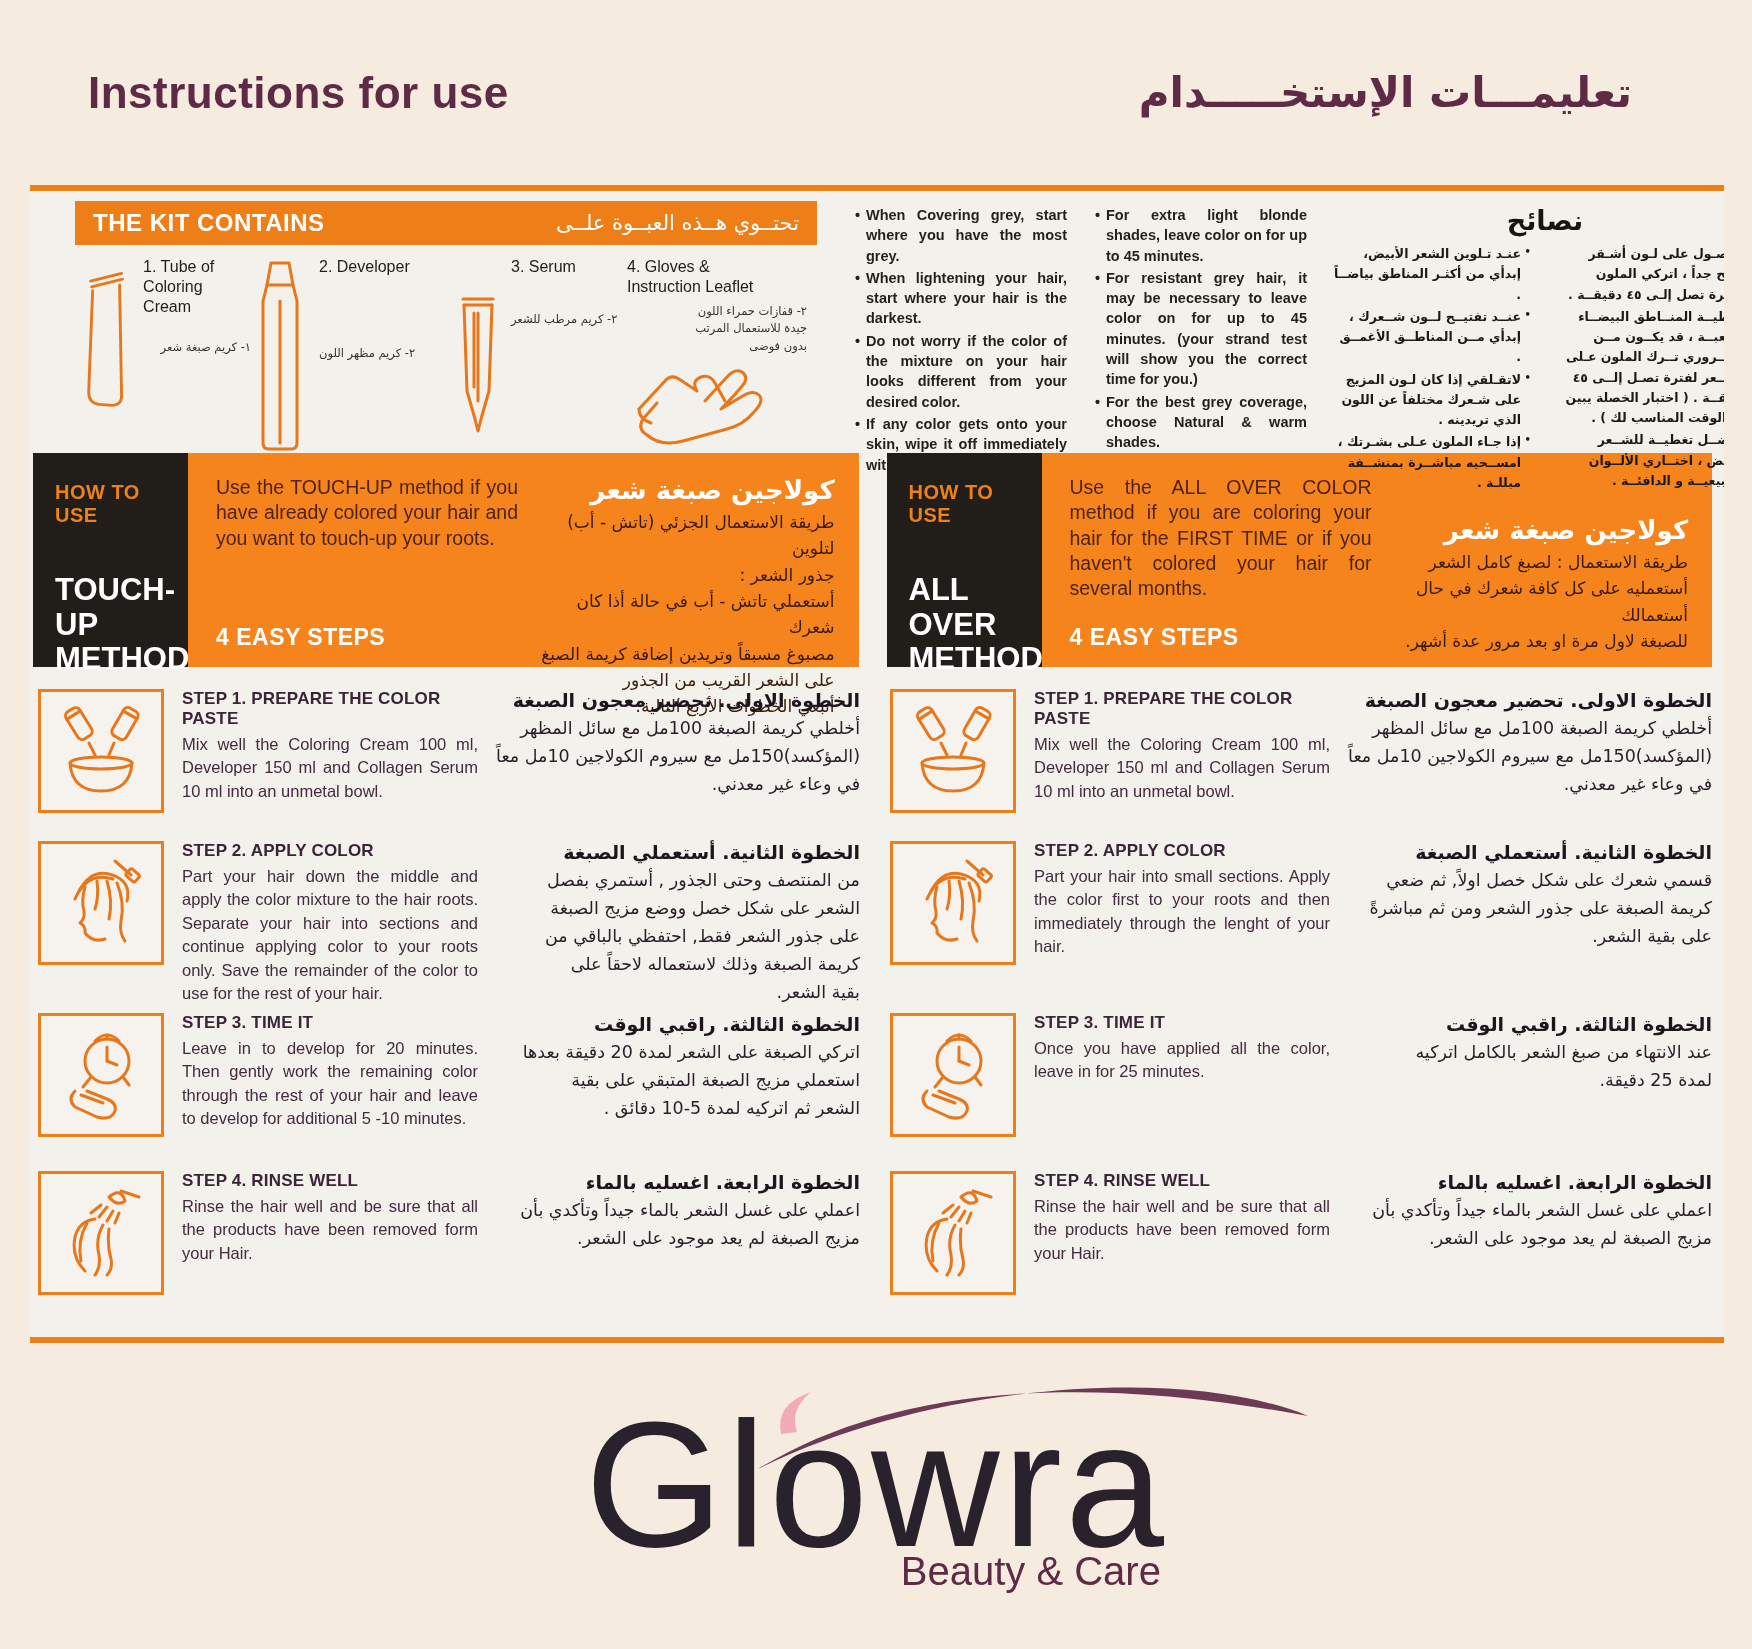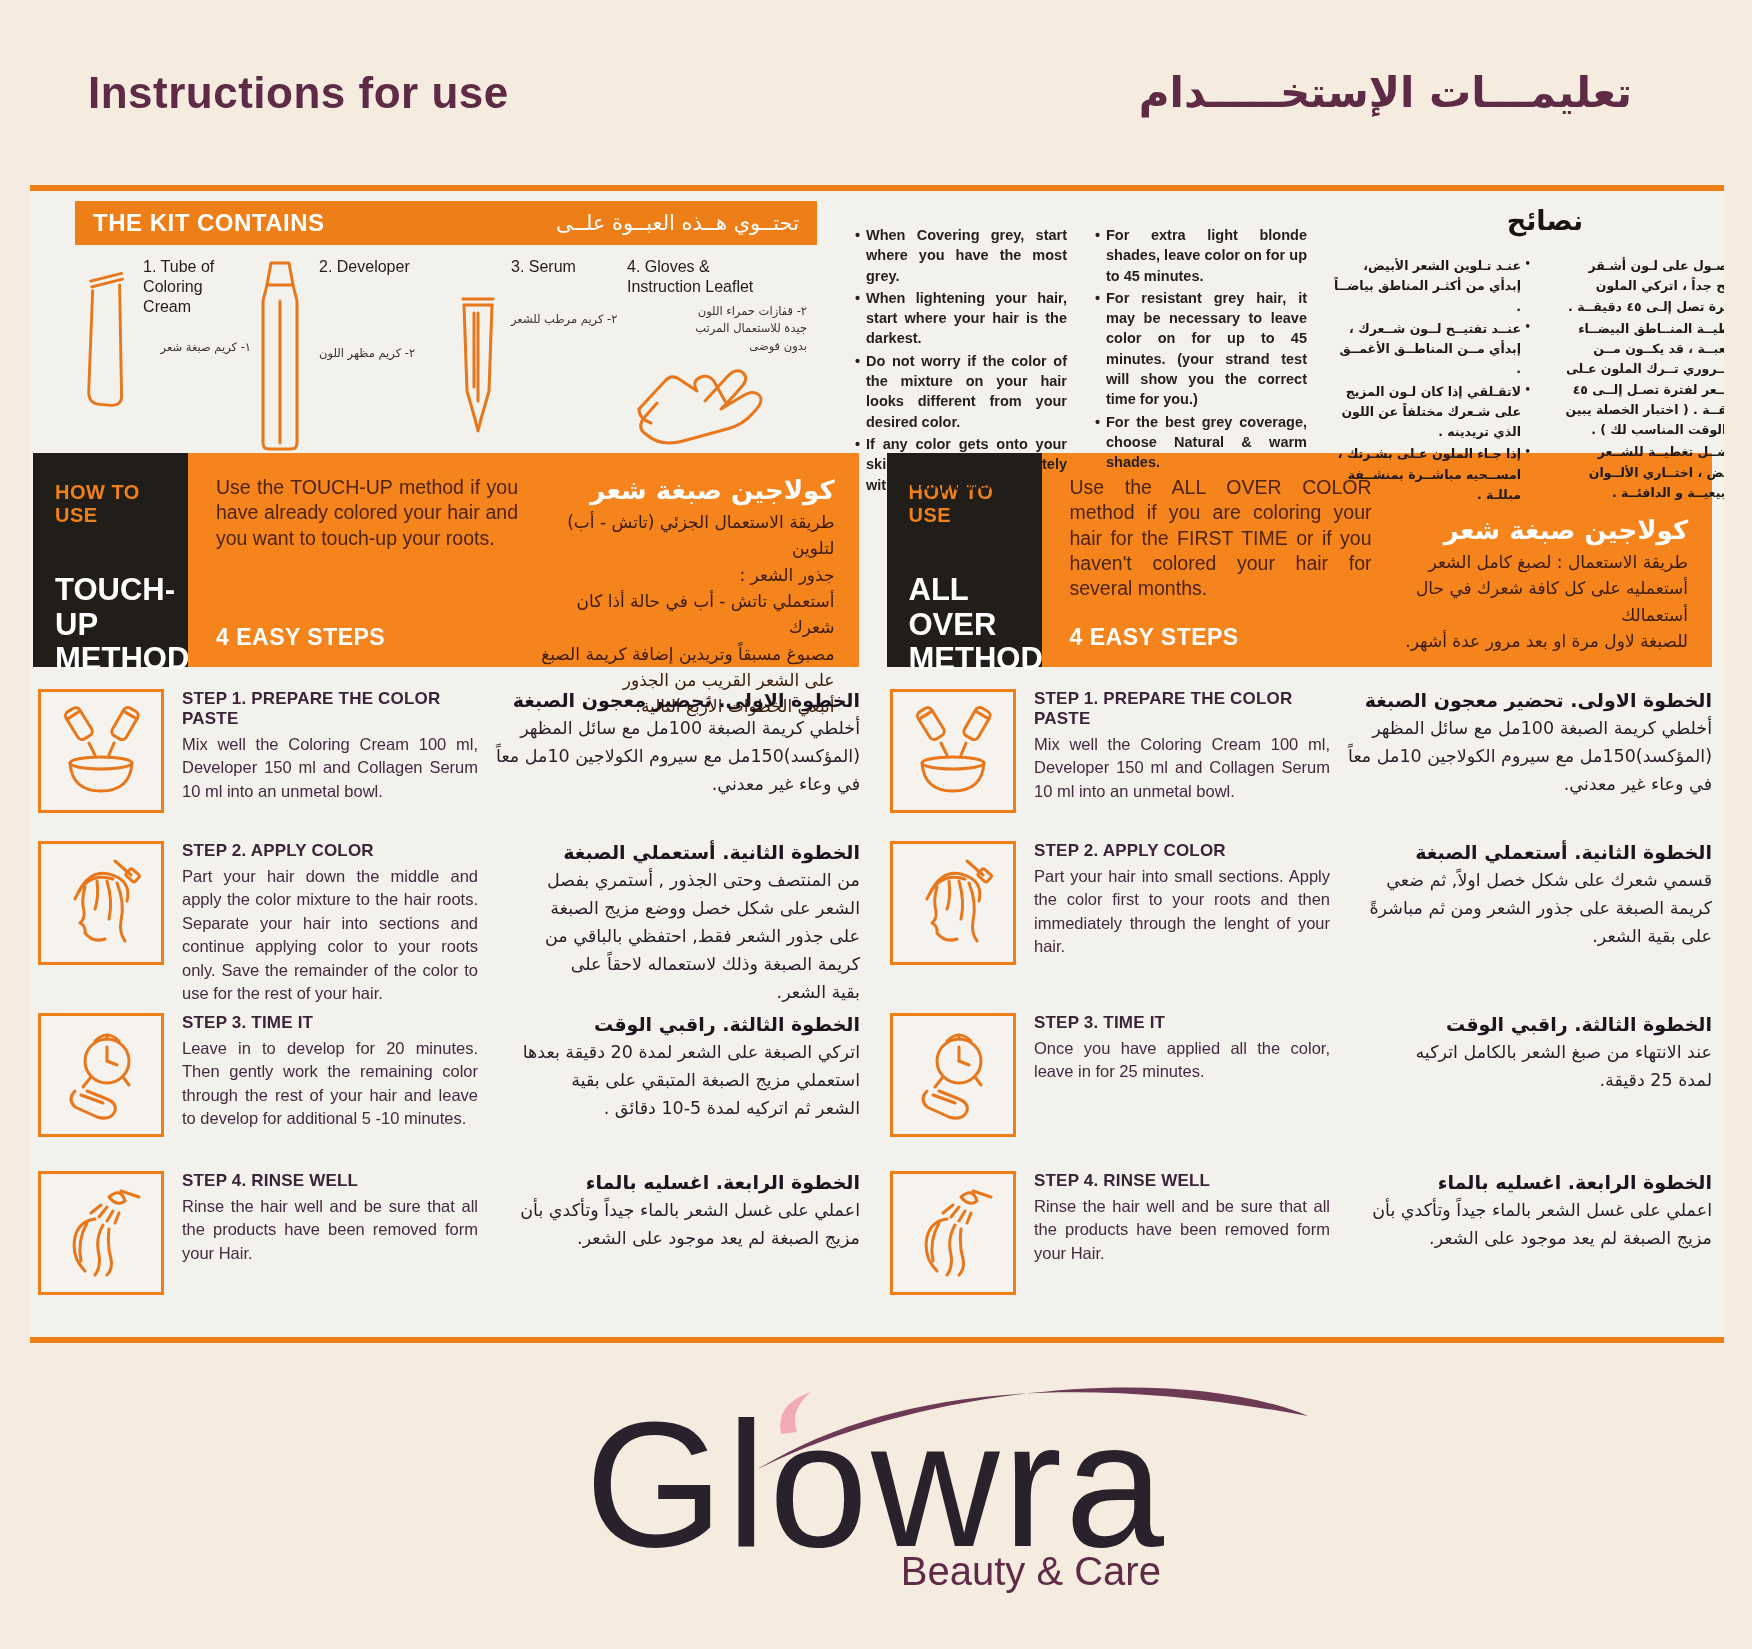--- a/index.html
+++ b/index.html
@@ -33,21 +33,21 @@
   .kit-item .labels .ar{font-family:"DejaVu Sans",sans-serif;font-size:11.5px;color:#3a322e;margin-top:22px;text-align:right;direction:rtl;white-space:pre-line;line-height:1.5;}
   .kit-item.col{flex-direction:column;gap:2px;}
   .kit-item.col .labels .ar{margin-top:6px;}
   svg.lineart{stroke:#e8761b;fill:none;stroke-width:3;stroke-linecap:round;stroke-linejoin:round;}
 
   
   .tips{flex:1;padding-top:4px;}
   .tips-top{display:flex;gap:26px;}
   .tips-en{width:452px;flex:none;}
   .tips-en h2{margin:2px 0 10px;font-style:italic;font-weight:800;font-size:30px;color:#1d1a17;}
-  .tips-cols{display:flex;gap:28px;margin-top:20px;}
+  .tips-cols{display:flex;gap:28px;}
   ul.tips-list{list-style:none;margin:0;padding:0;width:216px;font-size:14.5px;font-weight:bold;color:#231f1d;text-align:justify;line-height:1.4;}
   ul.tips-list li{position:relative;padding-left:11px;margin-bottom:2px;}
   ul.tips-list li::before{content:"•";position:absolute;left:0;top:0;}
   .tips-ar{flex:1;}
   .tips-ar h2{margin:0 0 8px;text-align:center;font-family:"DejaVu Sans",sans-serif;font-weight:bold;font-size:27px;color:#181414;}
   ul.tips-list-ar{list-style:none;margin:0;padding:0;width:198px;direction:rtl;text-align:right;font-family:"DejaVu Sans",sans-serif;font-size:12.5px;font-weight:bold;color:#1d1818;line-height:1.62;}
   ul.tips-list-ar li{position:relative;padding-right:10px;margin-bottom:2px;}
   ul.tips-list-ar li::before{content:"•";position:absolute;right:0;top:0;font-size:10px;}
   .mix-note{color:#ef8532;font-size:16.5px;text-align:center;margin-top:10px;}
 

